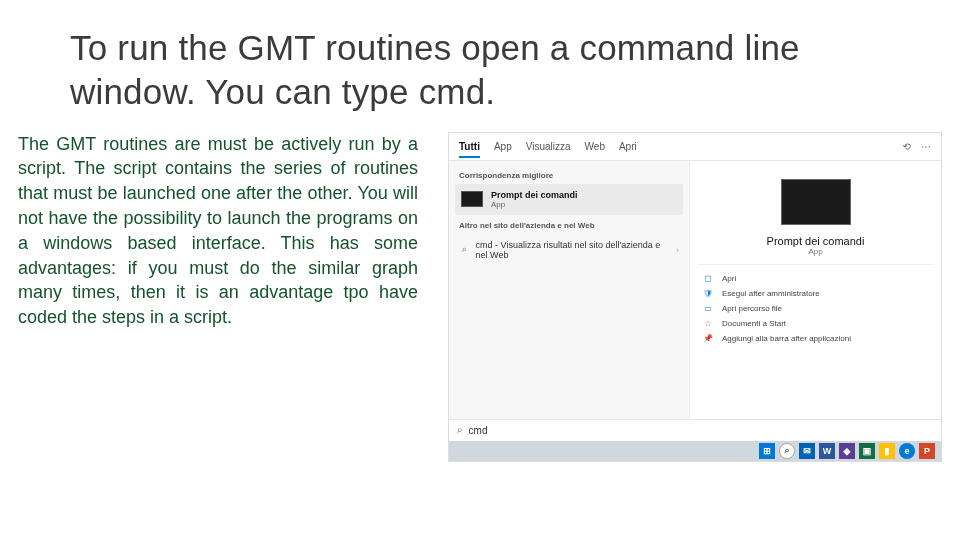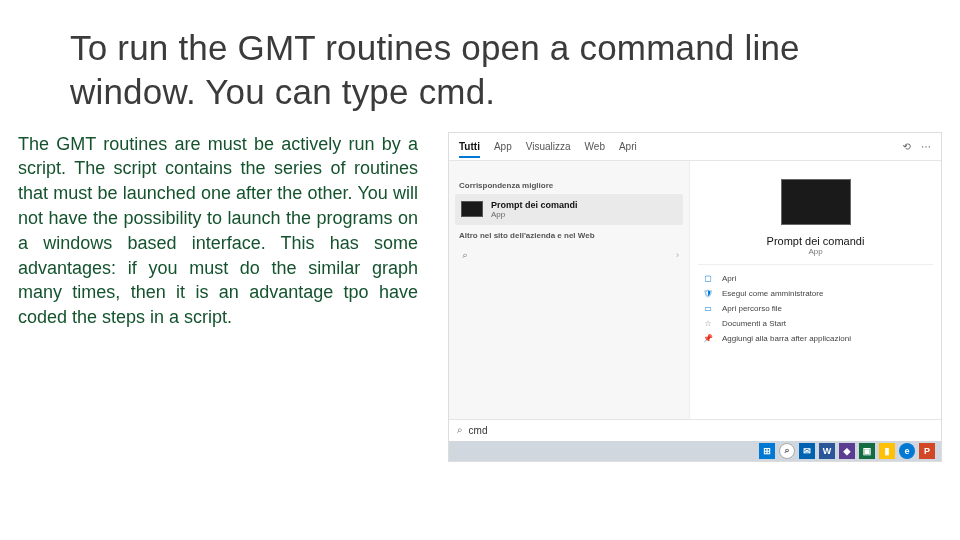--- a/index.html
+++ b/index.html
@@ -75,21 +75,21 @@
   .search-tabs .right-icons { display:flex; gap:10px; color:#666; }
 
   .results-area {
     display: flex;
     height: 262px;
     background: #f7f7f7;
   }
   .left-col {
     flex: 0 0 240px;
     background: #f7f7f7;
-    padding: 16px 6px 0 6px;
+    padding: 6px 6px 0 6px;
   }
   .section-label {
     font-size: 8px;
     color: #555;
     font-weight: 600;
     margin: 4px 4px 4px 4px;
   }
   .best-match {
     background: #eaeaea;
     border-radius: 2px;
@@ -227,37 +227,38 @@
           <div class="best-match">
             <div class="cmd-icon-sm"></div>
             <div class="bm-text">
               <div class="bm-title">Prompt dei comandi</div>
               <div class="bm-sub">App</div>
             </div>
           </div>
           <div class="section-label">Altro nel sito dell'azienda e nel Web</div>
           <div class="web-line">
             <span class="mag">⌕</span>
+            <span>cmd - Visualizza risultati nel sito dell'azienda e nel Web</span>
             <span class="chev">›</span>
           </div>
         </div>
 
         <div class="right-col">
           <div class="cmd-icon-lg"></div>
           <div class="app-title">Prompt dei comandi</div>
           <div class="app-sub">App</div>
           <hr class="sep">
           <div class="action-list">
             <div class="action">
               <span class="ico">▢</span>
               <span>Apri</span>
             </div>
             <div class="action">
               <span class="ico">🛡</span>
-              <span>Esegui come amministratore</span>
+              <span>Esegui after amministratore</span>
             </div>
             <div class="action">
               <span class="ico">▭</span>
               <span>Apri percorso file</span>
             </div>
             <div class="action muted">
               <span class="ico">☆</span>
               <span>Documenti a Start</span>
             </div>
             <div class="action muted">

